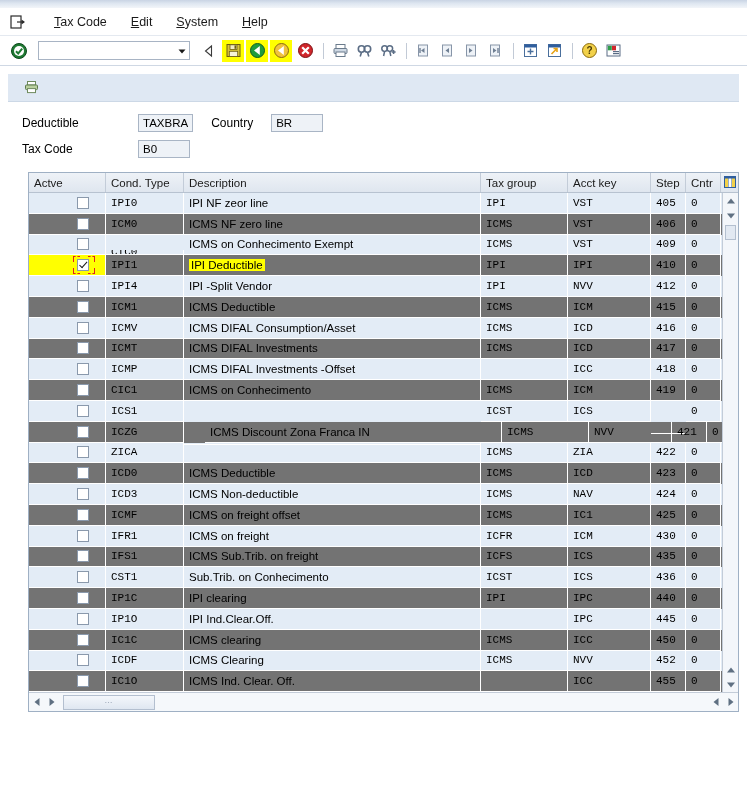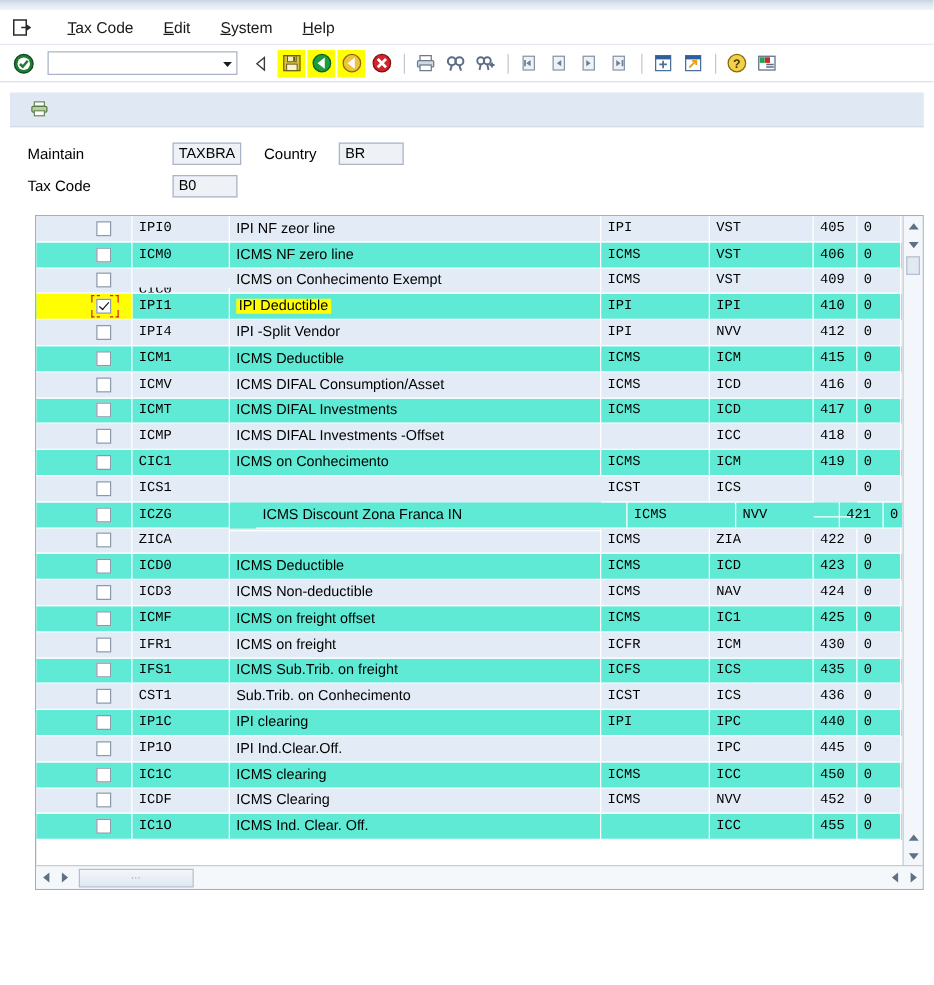--- a/index.html
+++ b/index.html
@@ -147,21 +147,21 @@
     font-size: 11.5px; color: #1a1a1a;
     display: flex; align-items: center;
     padding-left: 5px;
     border-right: 1px solid #c3ccd8;
     overflow: hidden; white-space: nowrap;
     flex: 0 0 auto;
   }
   .gridbodywrap { display: flex; flex: 1 1 auto; min-height: 0; }
   .gridbody { flex: 1 1 auto; overflow: hidden; }
   .row { display: flex; height: 20.8px; background: #e3ecf6; }
-  .row.alt { background: #5eead4; }
+  .row.alt { background: #737373; }
   .cell {
     font-size: 11.5px; color: #000;
     display: flex; align-items: center;
     padding-left: 5px;
     border-right: 1px solid #ffffff;
     border-bottom: 1px solid #ffffff;
     overflow: hidden; white-space: nowrap;
     flex: 0 0 auto;
     font-family: "Liberation Sans", sans-serif;
   }
@@ -410,33 +410,50 @@
       <svg width="17" height="17" viewBox="0 0 17 17">
         <rect x="4.5" y="2.5" width="8" height="3.5" fill="#fff" stroke="#6f8b5e" stroke-width="1"></rect>
         <rect x="2.5" y="6" width="12" height="4.6" rx="1" fill="#b9cf9e" stroke="#5d7a4c" stroke-width="1"></rect>
         <rect x="4.5" y="9.6" width="8" height="4" fill="#fff" stroke="#6f8b5e" stroke-width="1"></rect>
       </svg>
     </span>
   </div>
 
   <div class="fields">
     <div class="frow">
-      <span class="flabel">Maintain</span>
+      <span class="flabel">Deductible</span>
       <span class="fval">TAXBRA</span>
       <span class="flabel2">Country</span>
       <span class="fval">BR</span>
     </div>
     <div class="frow" style="margin-top:4px;">
       <span class="flabel">Tax Code</span>
       <span class="fval">B0</span>
     </div>
   </div>
 
   <div class="gridwrap">
 
+    <div class="gridhead" id="grid-head">
+      <span class="hc" style="width: 77px;">Actve</span>
+        <span class="hc" style="width: 78px;">Cond. Type</span>
+        <span class="hc" style="width: 297px;">Description</span>
+        <span class="hc" style="width: 87px;">Tax group</span>
+        <span class="hc" style="width: 83px;">Acct key</span>
+        <span class="hc" style="width: 35px;">Step</span>
+        <span class="hc" style="width: 35px;">Cntr</span>
+        <span class="corner-btn" style="order:99;margin-left:auto;">
+        <svg width="14" height="14" viewBox="0 0 14 14">
+          <rect x="1" y="1" width="12" height="12" fill="#2f5e9e"></rect>
+          <rect x="2" y="3.5" width="3" height="8.5" fill="#f2d14a"></rect>
+          <rect x="5.5" y="3.5" width="3" height="8.5" fill="#ffffff"></rect>
+          <rect x="9" y="3.5" width="3" height="8.5" fill="#f2d14a"></rect>
+        </svg>
+      </span>
+    </div>
 
     <div class="gridbodywrap">
       <div class="gridbody" id="grid-body">
           <div class="row">
             <span class="cell cbcell" style="width: 77px;">
               <span class="cbox"></span>
             </span>
             <span class="cell mono" style="width: 78px; text-align: center;">IPI0</span>
             <span class="cell" style="width: 297px;">IPI NF zeor line</span>
             <span class="cell mono" style="width: 87px;">IPI</span>

